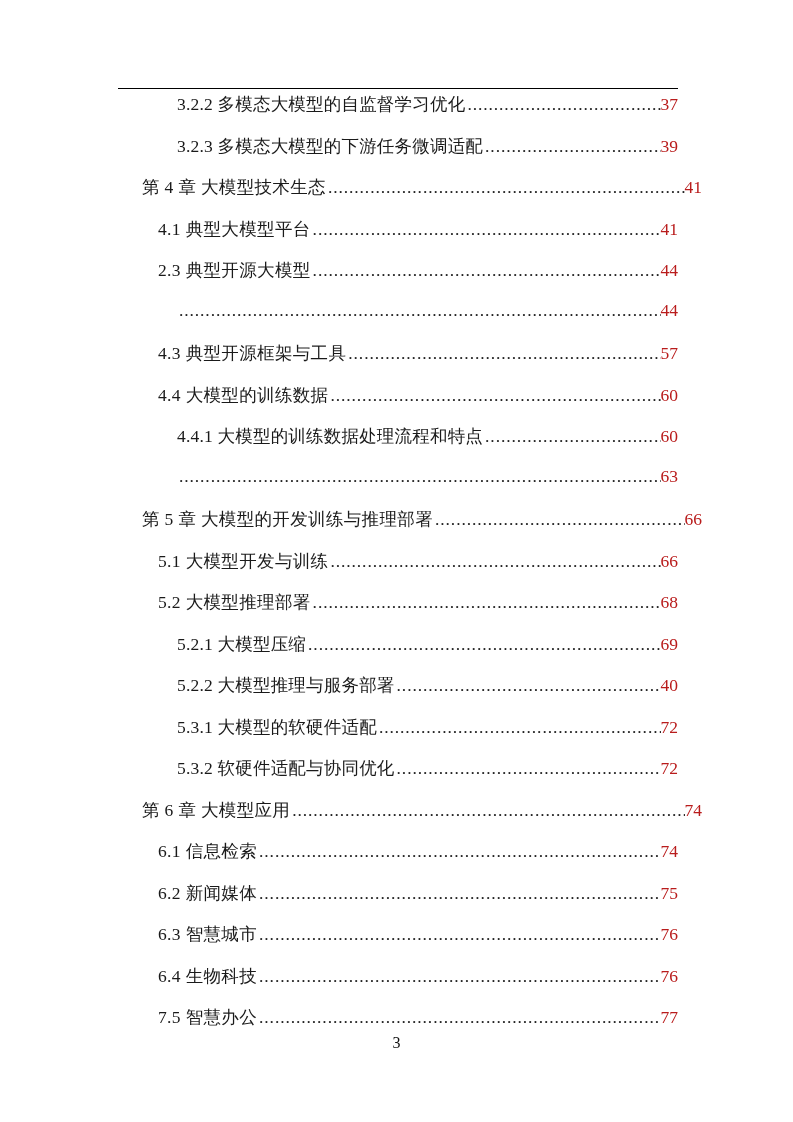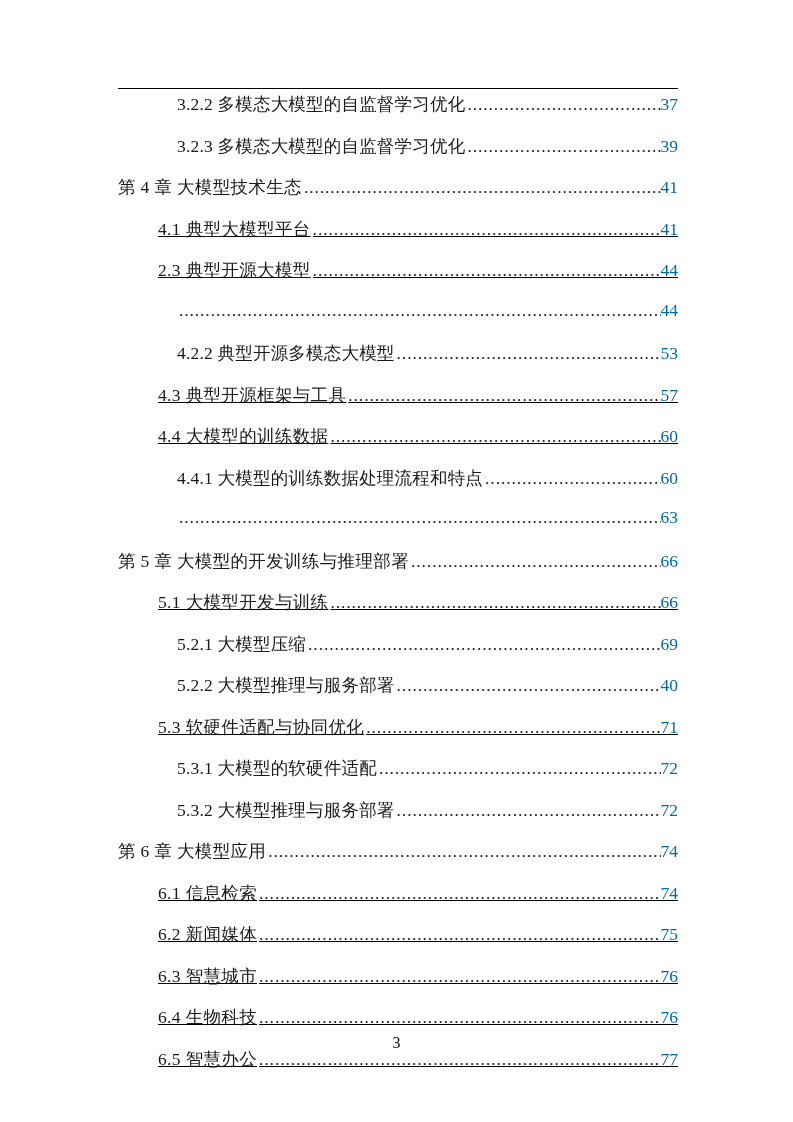--- a/index.html
+++ b/index.html
@@ -68,26 +68,26 @@
     letter-spacing: 0.9px;
   }
   .toc-leader::before {
     content: "......................................................................................................................";
   }
 
   .toc-page {
     flex: 0 0 auto;
     font-size: 17.5px;
     text-align: right;
-    color: #0369a1;
-  }
-
-  
-  .lvl-1 { padding-left: 0px; }
-  .lvl-2 { padding-left: 40px; text-decoration: underline; }
+    color: #b91c1c;
+  }
+
+  
+  .lvl-1 { padding-left: 0px; margin-left: 24px; }
+  .lvl-2 { padding-left: 40px; }
   .lvl-3 { padding-left: 59px; }
 
   
   .tight .toc-label { letter-spacing: 0.2px; }
 
   
   #page-number {
     position: absolute;
     left: 0;
     top: 1034px;
@@ -104,21 +104,21 @@
 
   <div id="header-rule"></div>
 
   <div id="toc">
       <div class="toc-entry lvl-3 tight">
         <span class="toc-label">3.2.2  多模态大模型的自监督学习优化</span>
         <span class="toc-leader"></span>
         <span class="toc-page">37</span>
       </div>
       <div class="toc-entry lvl-3 tight">
-        <span class="toc-label">3.2.3  多模态大模型的自监督学习优化</span>
+        <span class="toc-label">3.2.3  多模态大模型的下游任务微调适配</span>
         <span class="toc-leader"></span>
         <span class="toc-page">39</span>
       </div>
       <div class="toc-entry lvl-1">
         <span class="toc-label">第 4 章  大模型技术生态</span>
         <span class="toc-leader"></span>
         <span class="toc-page">41</span>
       </div>
       <div class="toc-entry lvl-2">
         <span class="toc-label">4.1  典型大模型平台</span>
@@ -127,25 +127,20 @@
       </div>
       <div class="toc-entry lvl-2">
         <span class="toc-label">2.3  典型开源大模型</span>
         <span class="toc-leader"></span>
         <span class="toc-page">44</span>
       </div>
       <div class="toc-entry lvl-3 tight">
         <span class="toc-leader"></span>
         <span class="toc-page">44</span>
       </div>
-      <div class="toc-entry lvl-3 tight">
-        <span class="toc-label">4.2.2  典型开源多模态大模型</span>
-        <span class="toc-leader"></span>
-        <span class="toc-page">53</span>
-      </div>
       <div class="toc-entry lvl-2">
         <span class="toc-label">4.3  典型开源框架与工具</span>
         <span class="toc-leader"></span>
         <span class="toc-page">57</span>
       </div>
       <div class="toc-entry lvl-2">
         <span class="toc-label">4.4 大模型的训练数据</span>
         <span class="toc-leader"></span>
         <span class="toc-page">60</span>
       </div>
@@ -161,42 +156,42 @@
       <div class="toc-entry lvl-1">
         <span class="toc-label">第 5 章  大模型的开发训练与推理部署</span>
         <span class="toc-leader"></span>
         <span class="toc-page">66</span>
       </div>
       <div class="toc-entry lvl-2">
         <span class="toc-label">5.1  大模型开发与训练</span>
         <span class="toc-leader"></span>
         <span class="toc-page">66</span>
       </div>
+      <div class="toc-entry lvl-2">
+        <span class="toc-label">5.2  大模型推理部署</span>
+        <span class="toc-leader"></span>
+        <span class="toc-page">68</span>
+      </div>
       <div class="toc-entry lvl-3 tight">
         <span class="toc-label">5.2.1  大模型压缩</span>
         <span class="toc-leader"></span>
         <span class="toc-page">69</span>
       </div>
       <div class="toc-entry lvl-3 tight">
         <span class="toc-label">5.2.2  大模型推理与服务部署</span>
         <span class="toc-leader"></span>
         <span class="toc-page">40</span>
       </div>
-      <div class="toc-entry lvl-2">
-        <span class="toc-label">5.3  软硬件适配与协同优化</span>
-        <span class="toc-leader"></span>
-        <span class="toc-page">71</span>
-      </div>
       <div class="toc-entry lvl-3 tight">
         <span class="toc-label">5.3.1  大模型的软硬件适配</span>
         <span class="toc-leader"></span>
         <span class="toc-page">72</span>
       </div>
       <div class="toc-entry lvl-3 tight">
-        <span class="toc-label">5.3.2  大模型推理与服务部署</span>
+        <span class="toc-label">5.3.2  软硬件适配与协同优化</span>
         <span class="toc-leader"></span>
         <span class="toc-page">72</span>
       </div>
       <div class="toc-entry lvl-1">
         <span class="toc-label">第 6 章  大模型应用</span>
         <span class="toc-leader"></span>
         <span class="toc-page">74</span>
       </div>
       <div class="toc-entry lvl-2">
         <span class="toc-label">6.1  信息检索</span>
@@ -212,21 +207,21 @@
         <span class="toc-label">6.3  智慧城市</span>
         <span class="toc-leader"></span>
         <span class="toc-page">76</span>
       </div>
       <div class="toc-entry lvl-2">
         <span class="toc-label">6.4  生物科技</span>
         <span class="toc-leader"></span>
         <span class="toc-page">76</span>
       </div>
       <div class="toc-entry lvl-2">
-        <span class="toc-label">6.5  智慧办公</span>
+        <span class="toc-label">7.5  智慧办公</span>
         <span class="toc-leader"></span>
         <span class="toc-page">77</span>
       </div>
     </div>
 
   <div id="page-number">3</div>
 
 </div>
 
 </body></html>

